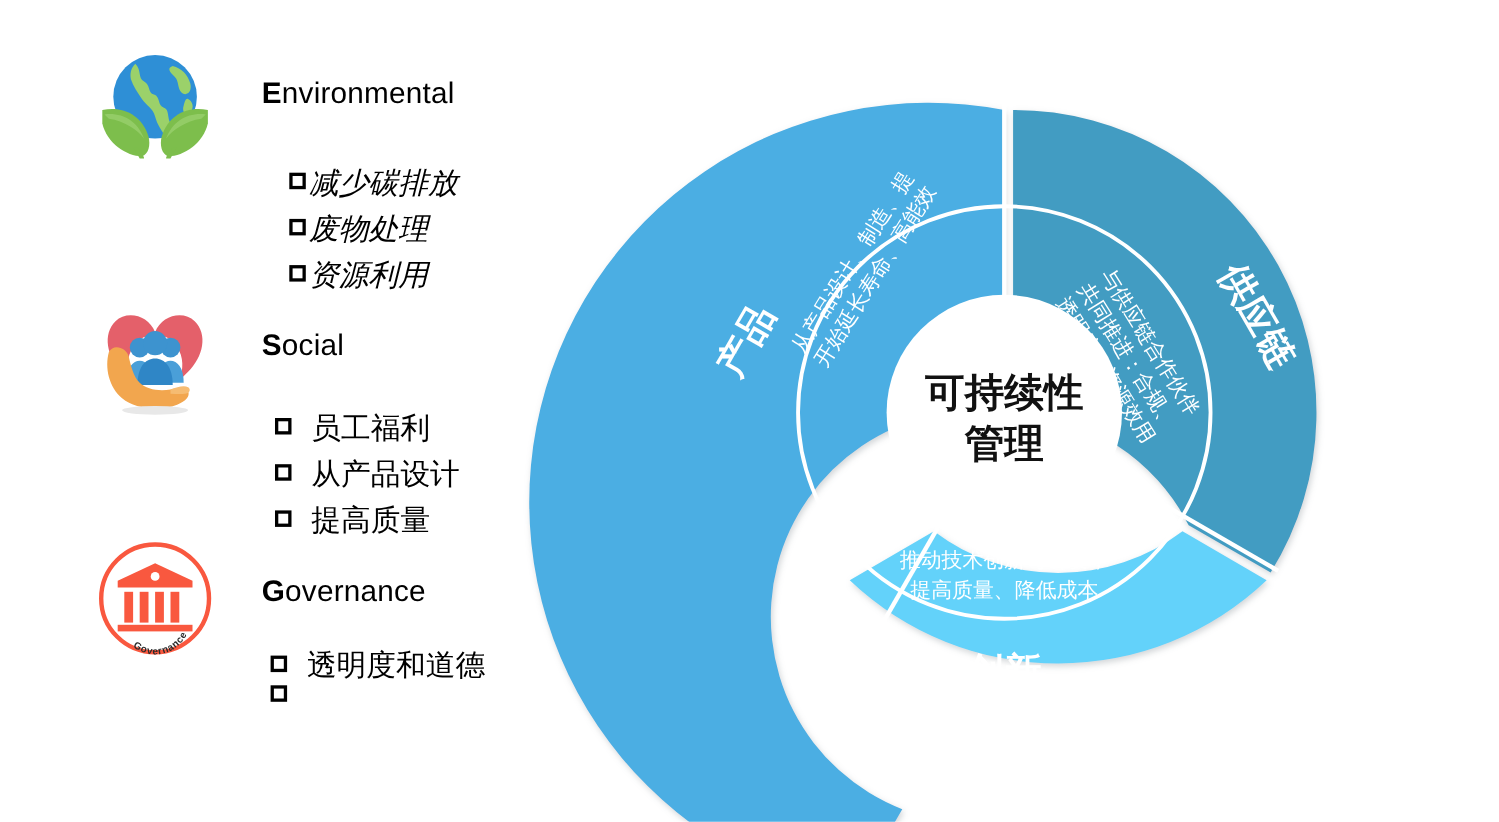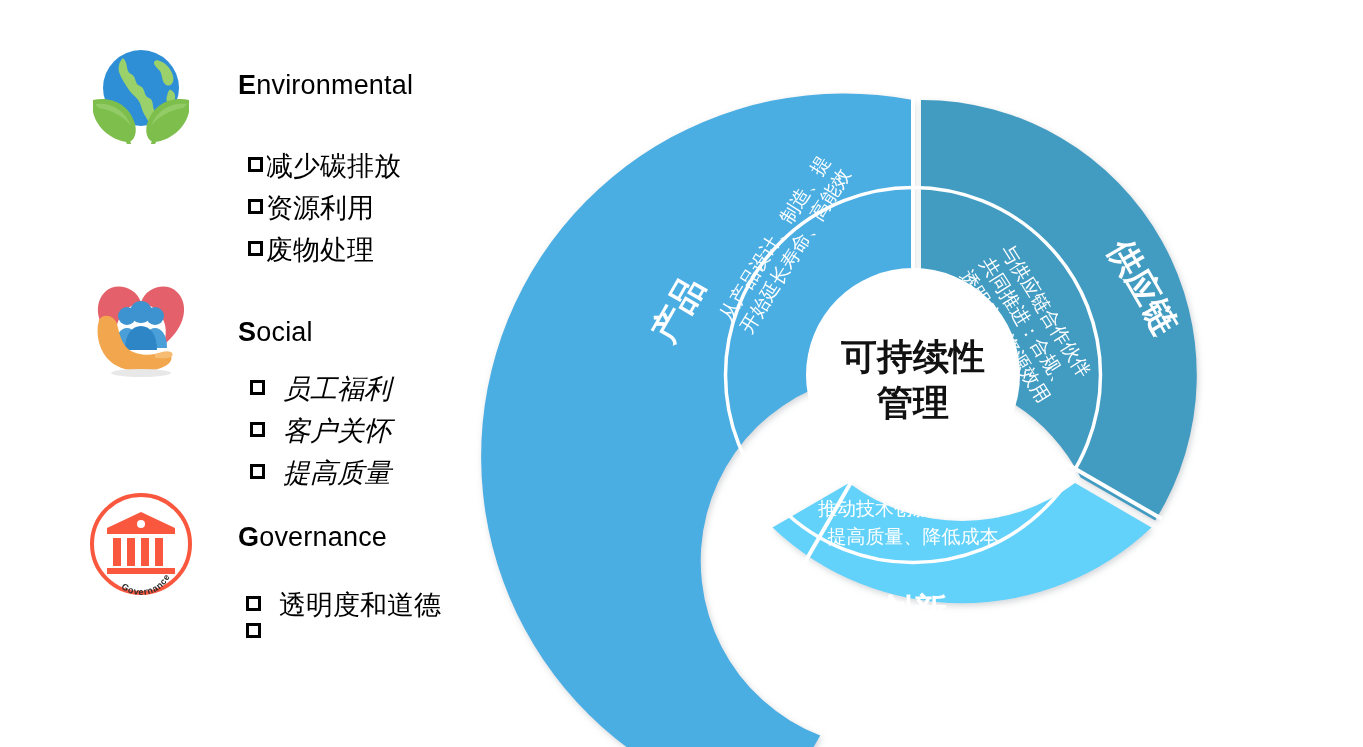--- a/index.html
+++ b/index.html
@@ -50,31 +50,31 @@
     font-weight: 400;
     letter-spacing: 0.2px;
     white-space: nowrap;
     color: #000;
     margin-left: 20px;
   }
   .pillar-title .cap {
     font-weight: 700;
   }
   .title-env { top: 32px; }
-  .title-soc { top: 45px; }
+  .title-soc { top: 27px; }
   .title-gov { top: 34px; }
 
   .pillar-items {
     position: absolute;
     list-style: none;
     margin: 0;
     padding: 0;
   }
-  .items-env { left: 248px; top: 107px; }
-  .items-soc { left: 250px; top: 96px; font-style: italic; }
+  .items-env { left: 263px; top: 107px; font-style: italic; }
+  .items-soc { left: 250px; top: 96px; }
   .items-gov { left: 246px; top: 96px; text-align: right; }
 
   .pillar-item {
     display: flex;
     align-items: baseline;
     font-size: 27px;
     line-height: 42px;
     white-space: nowrap;
     color: #000;
   }
@@ -148,25 +148,25 @@
     <div class="pillar-title title-env">
       <span class="cap">E</span><span>nvironmental</span>
     </div>
     <ul class="pillar-items items-env">
       <li class="pillar-item gap-tight">
         <span class="checkbox-glyph"></span>
         <span class="item-label">减少碳排放</span>
       </li>
       <li class="pillar-item gap-tight">
         <span class="checkbox-glyph"></span>
+        <span class="item-label">废物处理</span>
+      </li>
+      <li class="pillar-item gap-tight">
+        <span class="checkbox-glyph"></span>
         <span class="item-label">资源利用</span>
-      </li>
-      <li class="pillar-item gap-tight">
-        <span class="checkbox-glyph"></span>
-        <span class="item-label">废物处理</span>
       </li>
     </ul>
   </div>
 
   <div class="pillar pillar-soc">
     <div class="pillar-icon">
       <svg viewBox="0 0 112 112" xmlns="http://www.w3.org/2000/svg">
         <path d="M56 30 C50 14 30 10 20 20 C8 32 12 52 26 66 L34 74
                  C30 64 30 52 36 44 C42 34 50 32 56 34 Z" fill="#E4606A"></path>
         <path d="M56 30 C62 14 82 10 92 20 C104 32 100 52 86 66 L78 74
@@ -188,21 +188,21 @@
     <div class="pillar-title title-soc">
       <span class="cap">S</span><span>ocial</span>
     </div>
     <ul class="pillar-items items-soc">
       <li class="pillar-item gap-wide">
         <span class="checkbox-glyph"></span>
         <span class="item-label">员工福利</span>
       </li>
       <li class="pillar-item gap-wide">
         <span class="checkbox-glyph"></span>
-        <span class="item-label">客户关怀</span>
+        <span class="item-label">从产品设计</span>
       </li>
       <li class="pillar-item gap-wide">
         <span class="checkbox-glyph"></span>
         <span class="item-label">提高质量</span>
       </li>
     </ul>
   </div>
 
   <div class="pillar pillar-gov">
     <div class="pillar-icon">

